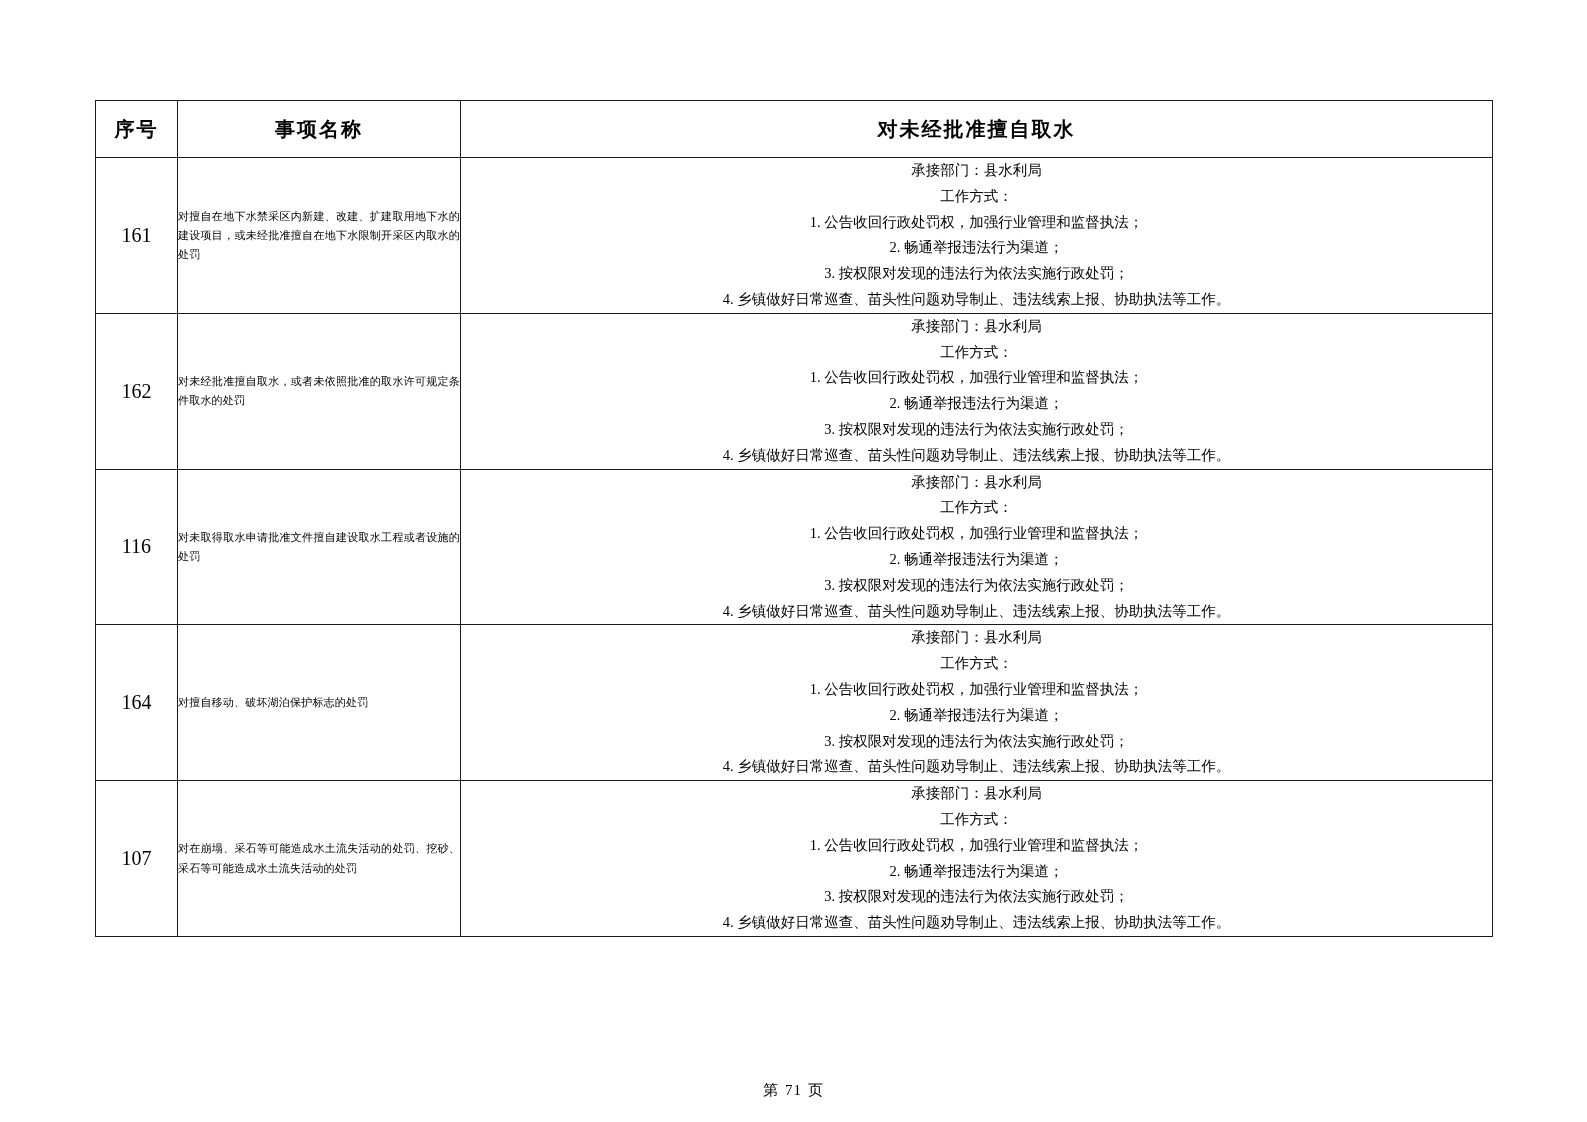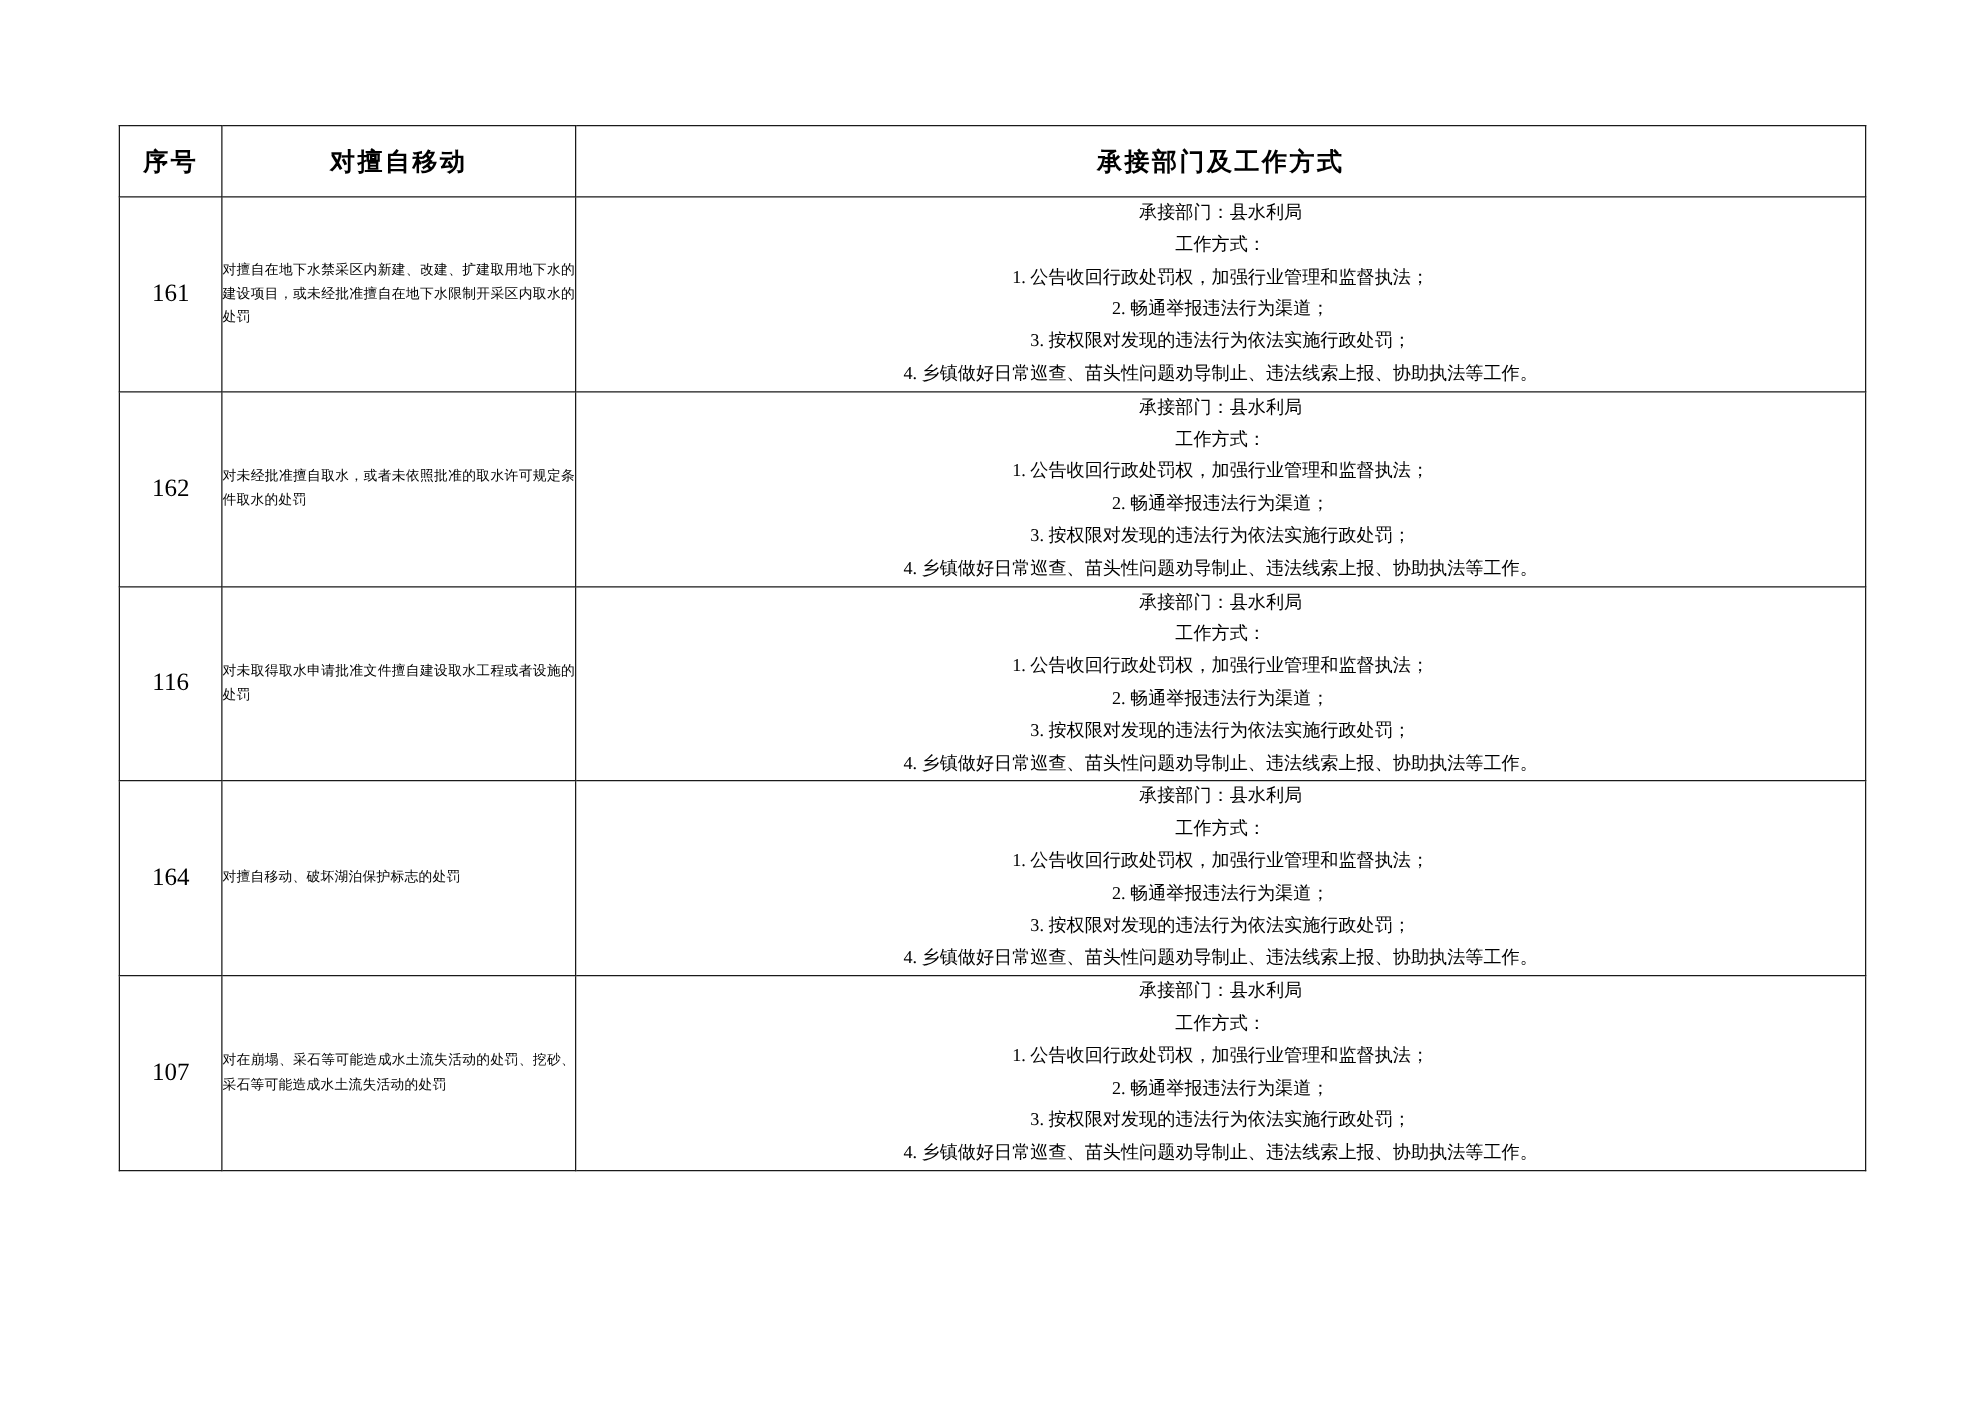--- a/index.html
+++ b/index.html
@@ -88,22 +88,22 @@
 
   <table class="matrix">
     <colgroup>
       <col class="col-no">
       <col class="col-name">
       <col class="col-dept">
     </colgroup>
     <thead>
       <tr>
         <th>序号</th>
-        <th>对擅自移动</th>
-        <th>承接部门及工作方式</th>
+        <th>事项名称</th>
+        <th>对未经批准擅自取水</th>
       </tr>
     </thead>
     <tbody>
 
       <tr style="height:132px;">
         <td class="cell-no">161</td>
         <td class="cell-name">对擅自在地下水禁采区内新建、改建、扩建取用地下水的建设项目，或未经批准擅自在地下水限制开采区内取水的处罚</td>
         <td class="cell-dept">
           <div class="dept-line dept-head">承接部门：县水利局</div>
           <div class="dept-line dept-sub">工作方式：</div>
@@ -162,14 +162,17 @@
           <div class="dept-line dept-item">1. 公告收回行政处罚权，加强行业管理和监督执法；</div>
           <div class="dept-line dept-item">2. 畅通举报违法行为渠道；</div>
           <div class="dept-line dept-item">3. 按权限对发现的违法行为依法实施行政处罚；</div>
           <div class="dept-line dept-item">4. 乡镇做好日常巡查、苗头性问题劝导制止、违法线索上报、协助执法等工作。</div>
         </td>
       </tr>
 
     </tbody>
   </table>
 
+  <div class="footer">
+    <span>第</span><span class="pno">71</span><span>页</span>
+  </div>
 
 </div>
 
 </body></html>

